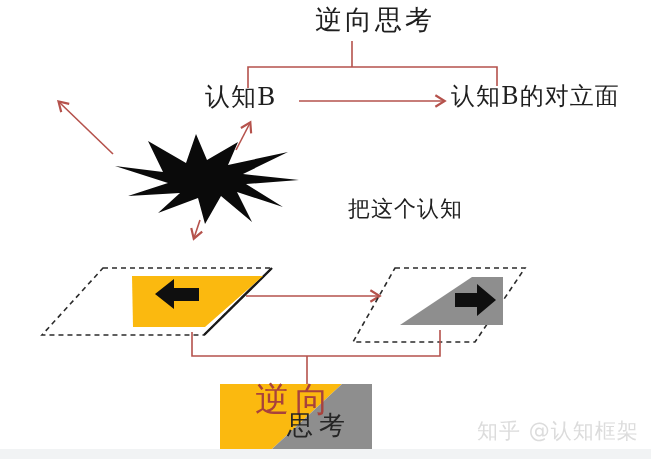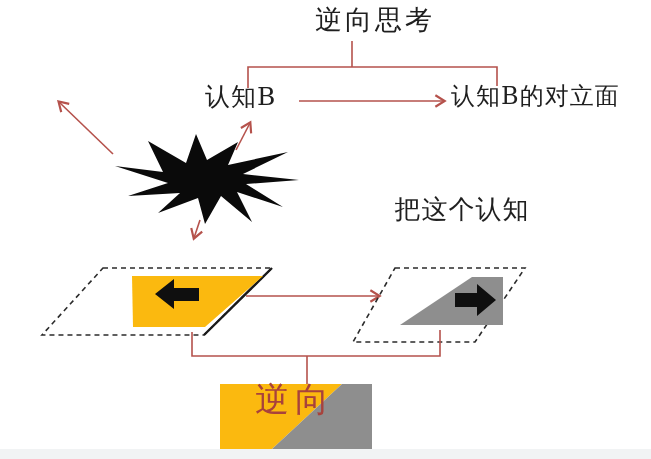--- a/index.html
+++ b/index.html
@@ -8,21 +8,21 @@
     overflow:hidden;font-family:"DejaVu Serif", serif;
   }
   .shapes{position:absolute;left:0;top:0;width:651px;height:459px;}
   .label{position:absolute;color:#1f1f1f;white-space:nowrap;line-height:1.15;}
   .lbl-top-title{left:299px;top:4px;width:152px;text-align:center;font-size:27px;letter-spacing:3px;}
   .lbl-cog-a{left:17px;top:67px;font-size:23px;letter-spacing:1px;}
   .lbl-cog-b{left:205px;top:83px;font-size:25px;letter-spacing:1px;}
   .lbl-cog-b-op{left:451px;top:83px;font-size:24px;letter-spacing:1px;}
   .lbl-thing{left:167px;top:160px;width:84px;text-align:center;font-size:26px;letter-spacing:9px;color:#ffffff;font-weight:bold;text-indent:9px;}
   .lbl-some-cog{left:137px;top:235px;font-size:24px;letter-spacing:3px;}
-  .lbl-modify{left:348px;top:193px;width:228px;text-align:center;font-size:26px;letter-spacing:1px;line-height:32px;white-space:normal;}
+  .lbl-modify{left:348px;top:193px;width:228px;text-align:left;font-size:22px;letter-spacing:1px;line-height:32px;white-space:normal;}
   .lbl-box-w1{left:255px;top:380px;font-size:34px;letter-spacing:6px;color:#a8423c;}
   .lbl-box-w2{left:287px;top:411px;font-size:26px;letter-spacing:6px;color:#262626;}
   .watermark{left:477px;top:419px;font-size:21px;color:#dcdcdc;letter-spacing:1px;
              font-family:"DejaVu Sans", sans-serif;}
   .footer-strip{position:absolute;left:0;top:449px;width:651px;height:10px;background:#f1f3f4;}
   .dashedline{fill:none;stroke:#2b2b2b;stroke-width:1.6;stroke-dasharray:5 4;}
   .redline{fill:none;stroke-width:1.6;}
 </style>
 </head>
 <body>
@@ -69,16 +69,18 @@
     <polygon points="342,384 372,384 372,449 272,449" fill="#8e8e8e"></polygon>
   </svg>
 
   <div class="label lbl-top-title">逆向思考</div>
   <div class="label lbl-cog-b">认知B</div>
   <div class="label lbl-cog-b-op">认知B的对立面</div>
   <div class="label lbl-modify">
     <span>把这个认知</span><br>
   </div>
   <div class="label lbl-box-w1">逆向</div>
+  <div class="label lbl-box-w2">思考</div>
 
+  <div class="label watermark">知乎 @认知框架</div>
 
   <div class="footer-strip"></div>
 </div>
 
 </body></html>

